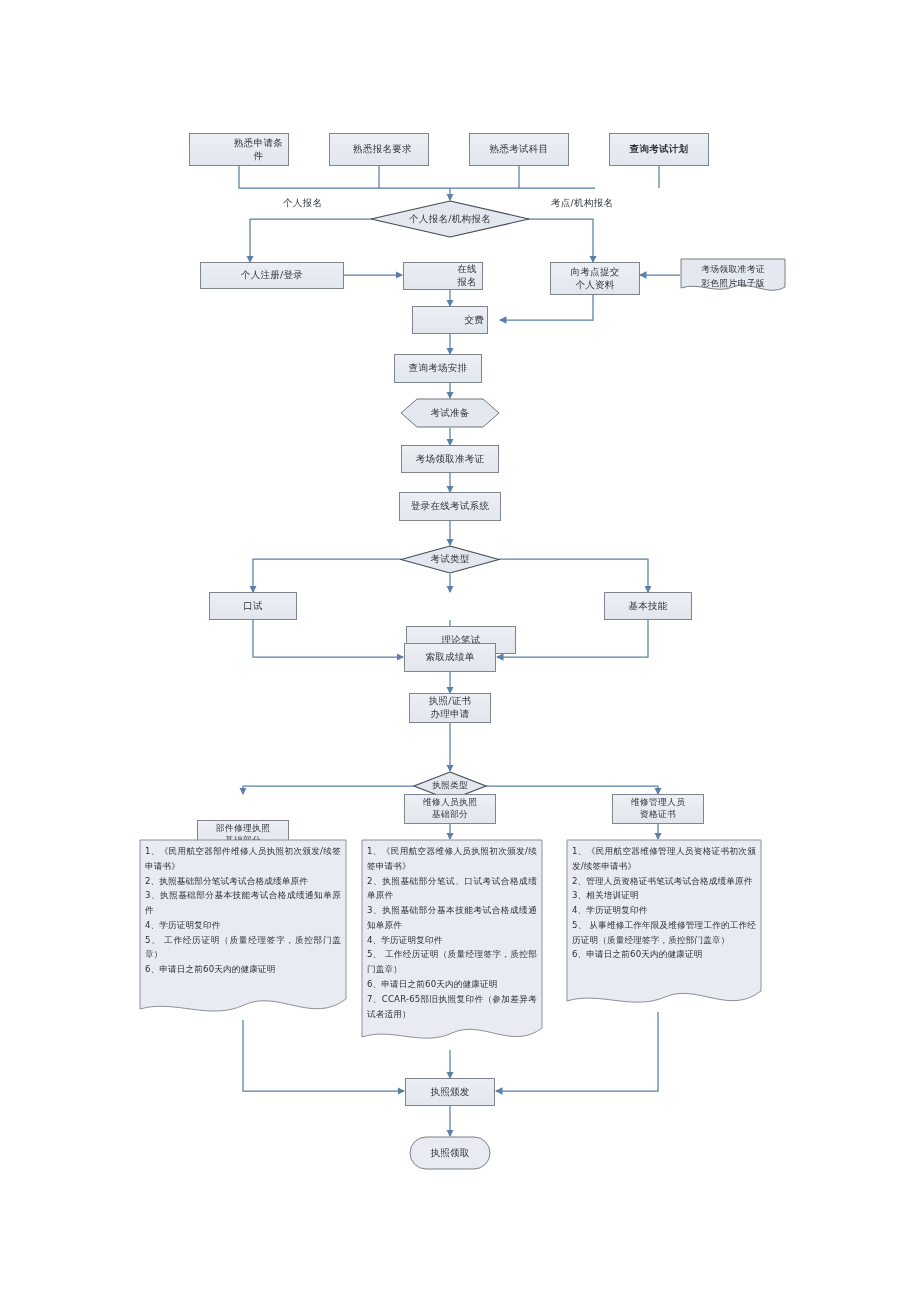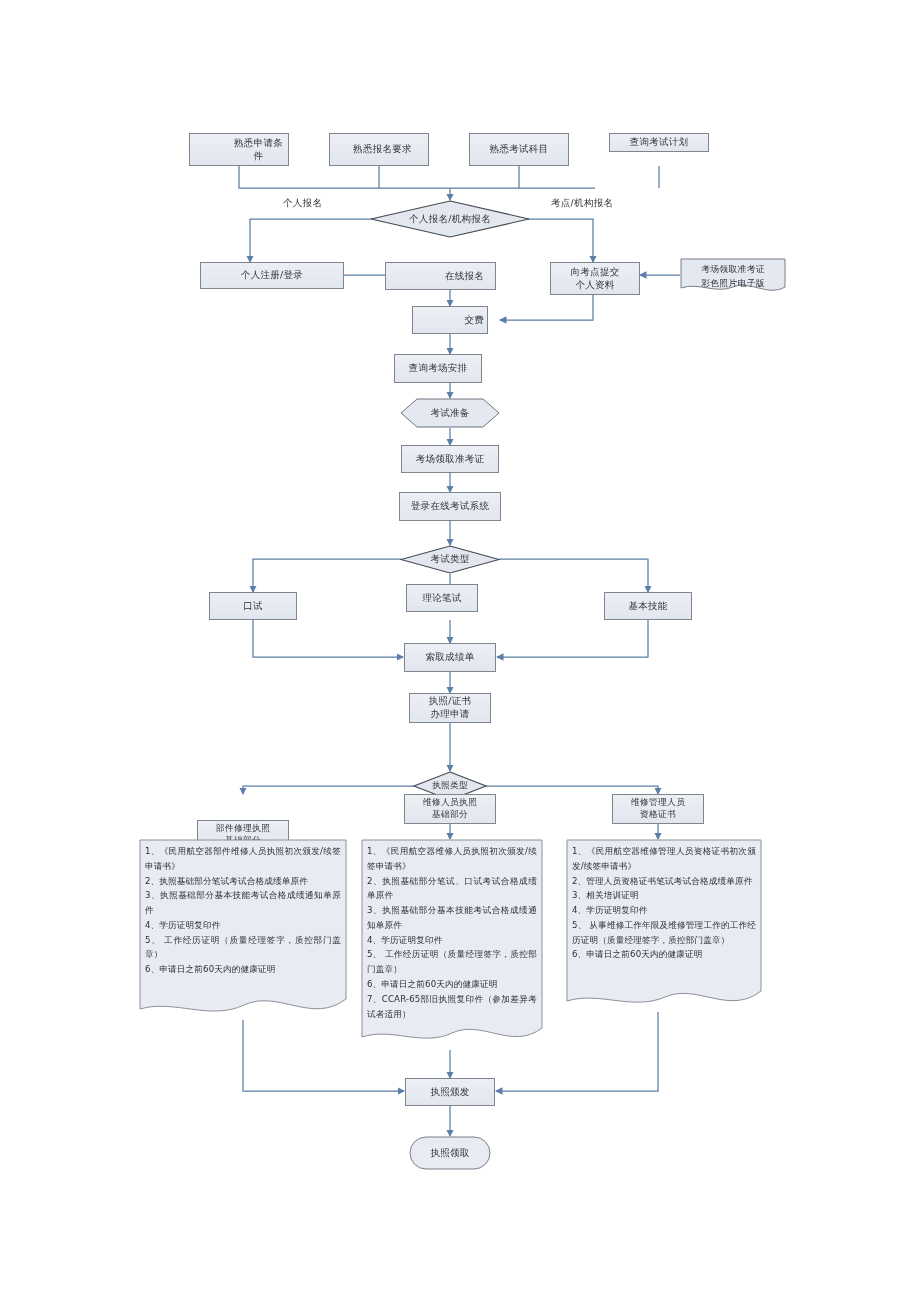--- a/index.html
+++ b/index.html
@@ -165,37 +165,37 @@
 
   <div class="node proc" style="left:189px; top:133px; width:100px; height:33px;padding-left:39px;">
     <span class="lbl">熟悉申请条件</span>
   </div>
   <div class="node proc" style="left:329px; top:133px; width:100px; height:33px;padding-left:7px;">
     <span class="lbl">熟悉报名要求</span>
   </div>
   <div class="node proc" style="left:469px; top:133px; width:100px; height:33px;">
     <span class="lbl">熟悉考试科目</span>
   </div>
-  <div class="node proc" style="left:609px; top:133px; width:100px; height:19px;">
+  <div class="node proc" style="left:609px; top:133px; width:100px; height:33px;font-weight:bold;">
     <span class="lbl">查询考试计划</span>
   </div>
 
   <div class="node diamond-wrap" style="left:370px; top:200px; width:160px; height:38px;">
     <svg class="shape-svg" viewBox="0 0 160 38" preserveAspectRatio="none">
       <polygon points="80,1 159,19 80,37 1,19" fill="#e3e7ef" stroke="#44484e" stroke-width="1.1"></polygon>
     </svg>
     <span class="lbl">个人报名/机构报名</span>
   </div>
   <div class="edge-label" style="left:283px; top:197px;">个人报名</div>
   <div class="edge-label" style="left:551px; top:197px;">考点/机构报名</div>
 
   <div class="node proc" style="left:200px; top:262px; width:144px; height:27px;">
     <span class="lbl">个人注册/登录</span>
   </div>
-  <div class="node proc" style="left:385px; top:262px; width:111px; height:28px;padding-left:48px;">
+  <div class="node proc" style="left:403px; top:262px; width:80px; height:28px;padding-left:48px;">
     <span class="lbl">在线报名</span>
   </div>
   <div class="node proc" style="left:550px; top:262px; width:90px; height:33px;">
     <span class="lbl">向考点提交
 个人资料</span>
   </div>
 
   <div class="node doc-wrap" style="left:680px; top:258px; width:106px; height:37px;">
     <svg class="shape-svg" viewBox="0 0 106 37" preserveAspectRatio="none">
       <path d="M1,1 H105 V29 C88,39 70,22 53,29 C36,36 18,24 1,30 Z" fill="#e4e8f0" stroke="#7a7f88" stroke-width="1"></path>
@@ -228,21 +228,21 @@
   <div class="node diamond-wrap" style="left:400px; top:545px; width:100px; height:29px;">
     <svg class="shape-svg" viewBox="0 0 100 29" preserveAspectRatio="none">
       <polygon points="50,1 99,14.5 50,28 1,14.5" fill="#e3e7ef" stroke="#44484e" stroke-width="1.1"></polygon>
     </svg>
     <span class="lbl">考试类型</span>
   </div>
 
   <div class="node proc" style="left:209px; top:592px; width:88px; height:28px;">
     <span class="lbl">口试</span>
   </div>
-  <div class="node proc" style="left:406px; top:584px; width:72px; height:28px;">
+  <div class="node proc" style="left:406px; top:626px; width:110px; height:28px;">
     <span class="lbl">理论笔试</span>
   </div>
   <div class="node proc" style="left:604px; top:592px; width:88px; height:28px;">
     <span class="lbl">基本技能</span>
   </div>
 
   <div class="node proc" style="left:404px; top:643px; width:92px; height:29px;">
     <span class="lbl">索取成绩单</span>
   </div>
   <div class="node proc" style="left:409px; top:693px; width:82px; height:30px;">

